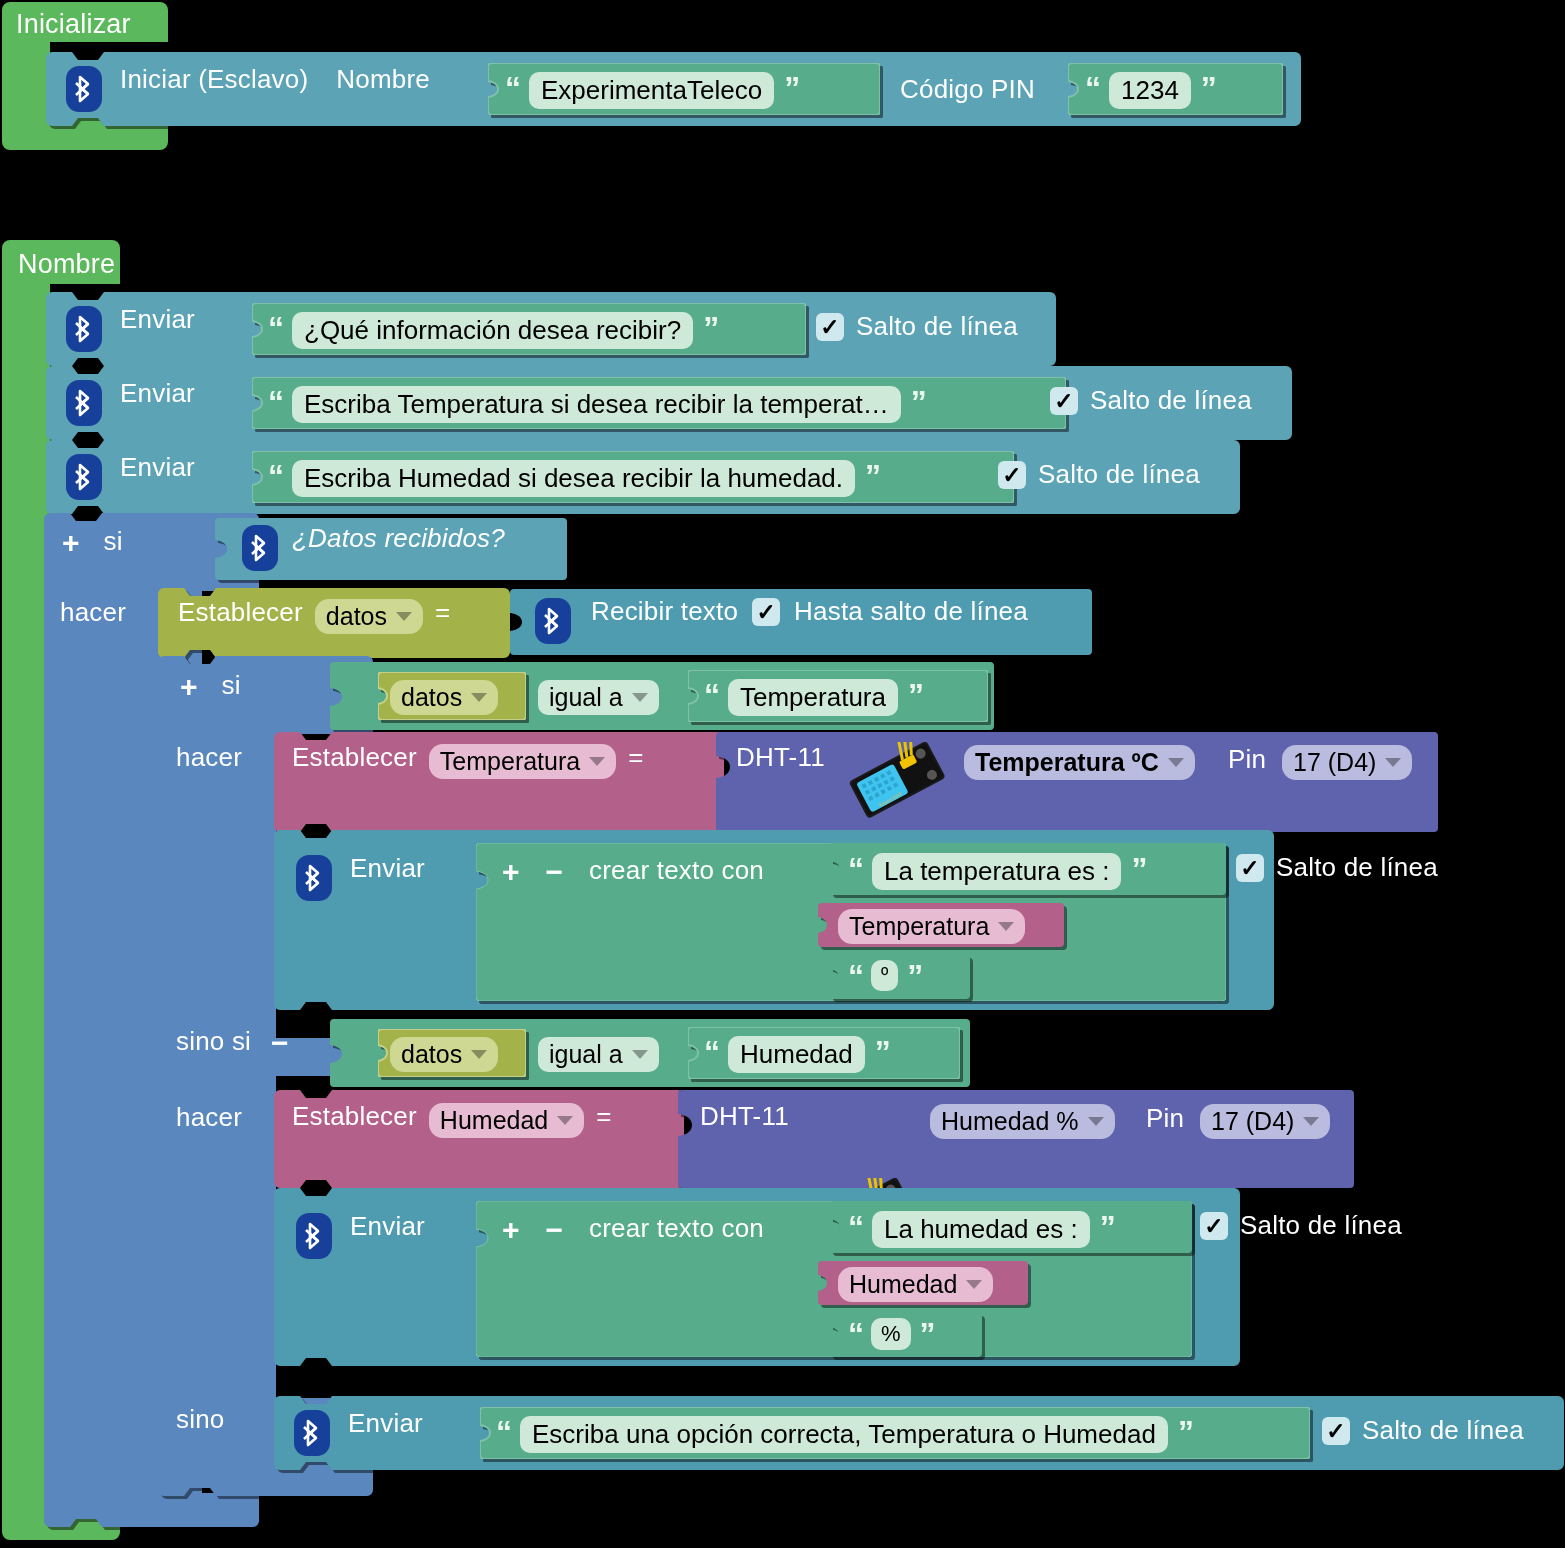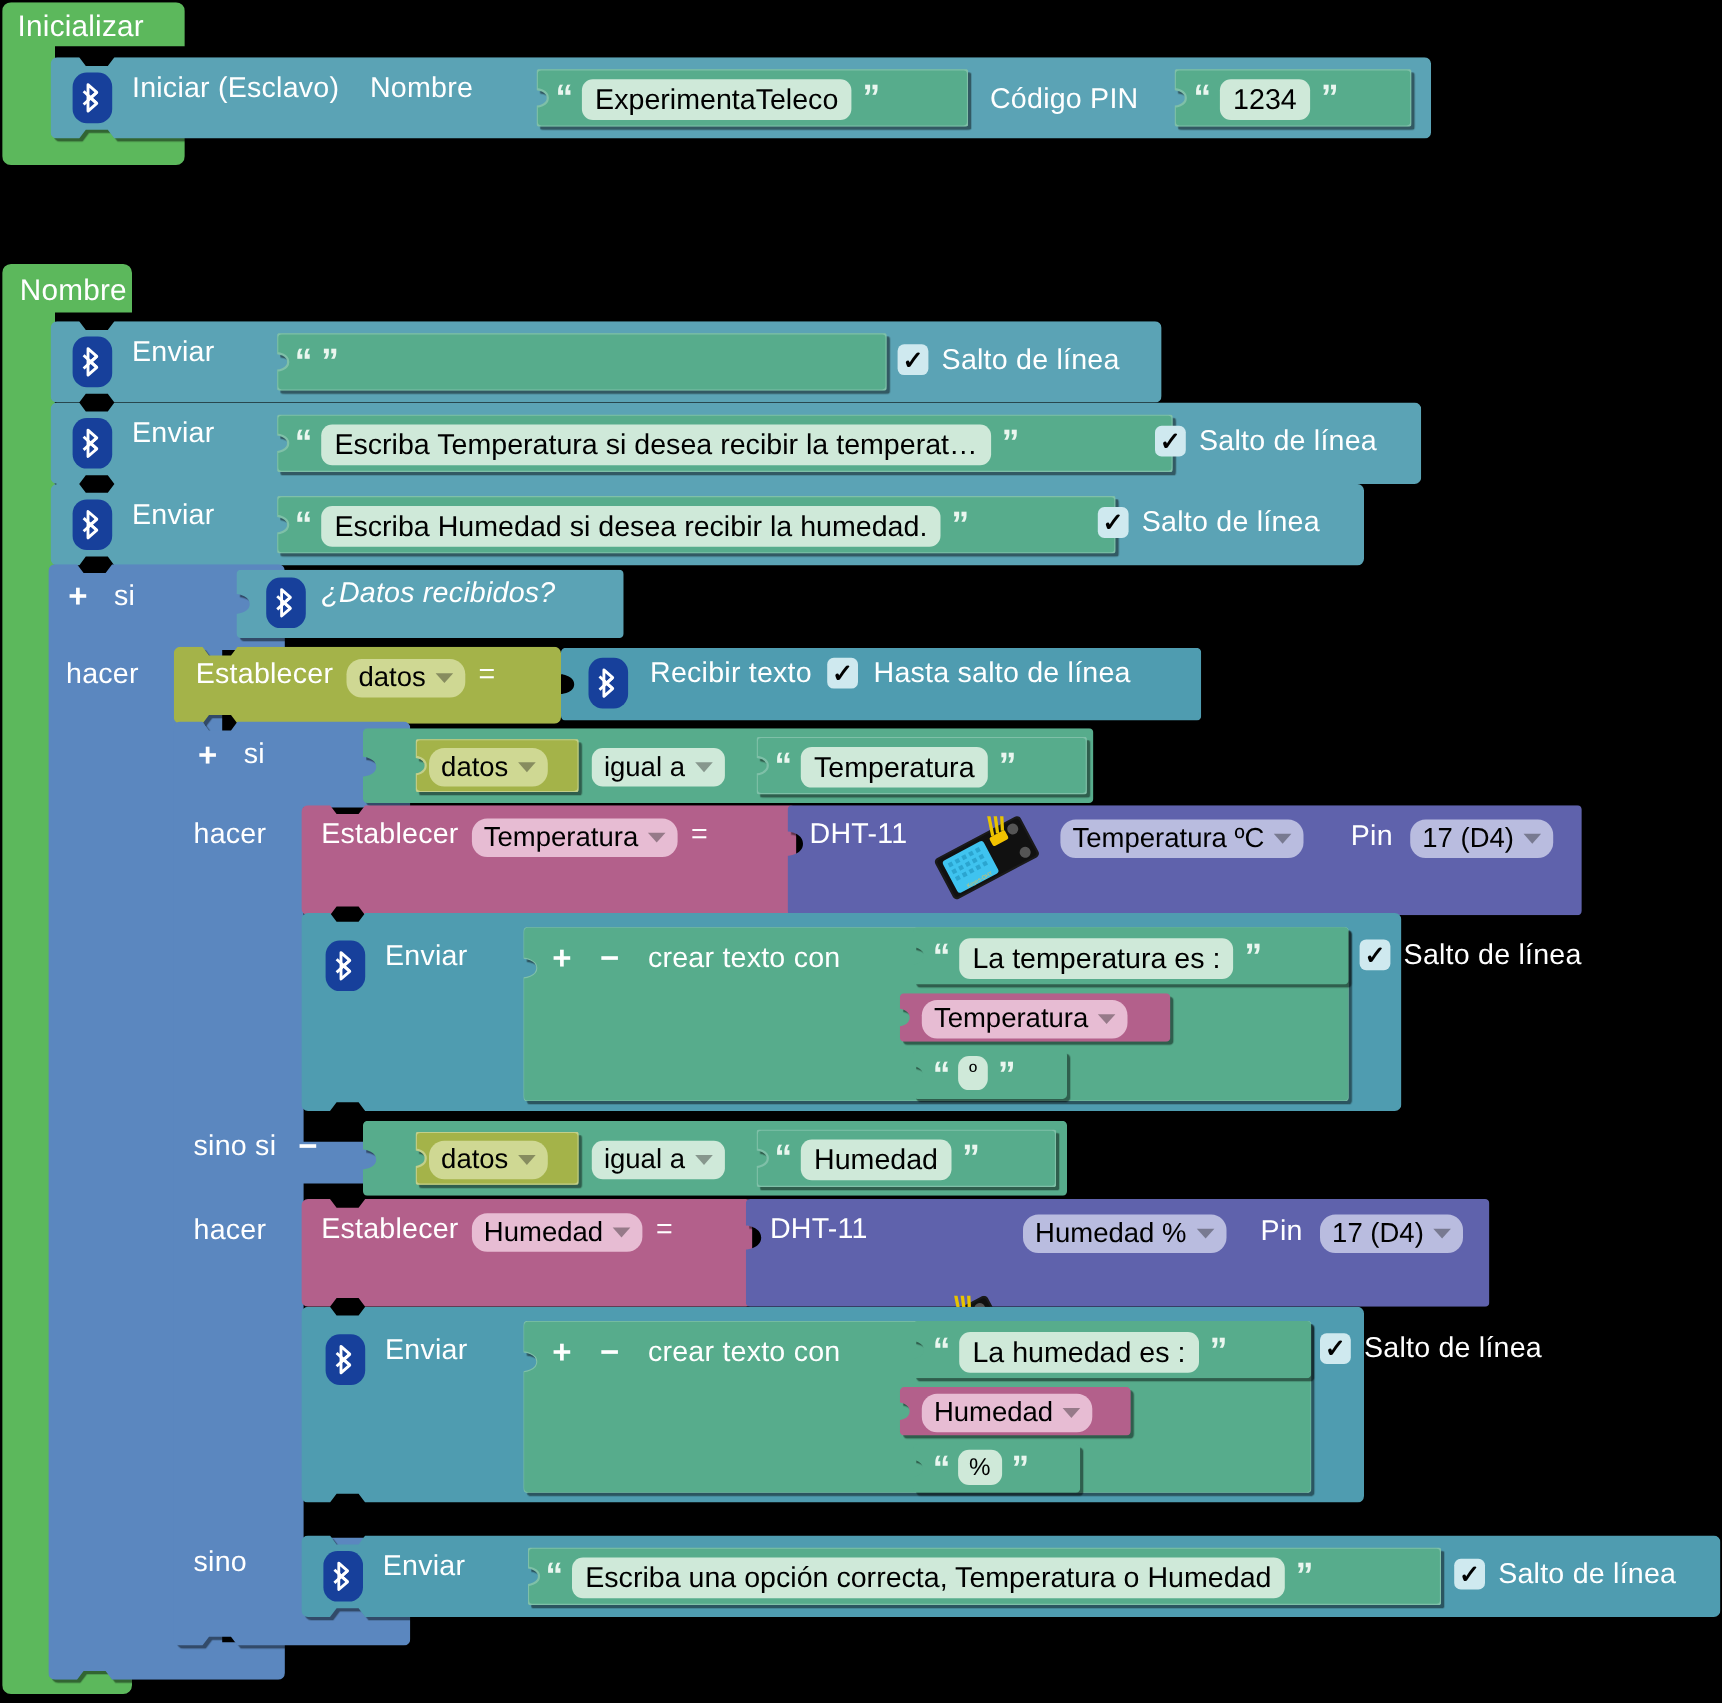--- a/index.html
+++ b/index.html
@@ -135,20 +135,21 @@
     </span>
     <span class="label" style="margin-left:4px;">Enviar</span>
   </div>
   <div class="blk shadow" style="left:252px;top:303px;width:554px;height:52px;">
     <svg width="554" height="52" viewBox="0 0 554 52" preserveAspectRatio="none">
       <path d="M0 4 A4 4 0 0 1 4 0 H550 A4 4 0 0 1 554 4 V48 A4 4 0 0 1 550 52 H4 A4 4 0 0 1 0 48 V34 C0 34 10 33 10 26 C10 19 0 18 0 18 Z" fill="#57ac8c" stroke="#7fc0a8" stroke-width="2"></path>
     </svg>
   </div>
   <div class="blk row" style="left:268px;top:312px;gap:10px;">
     <span class="q">“</span>
+    <span class="txtbox">¿Qué información desea recibir?</span>
     <span class="q">”</span>
   </div>
   <div class="blk row" style="left:816px;top:313px;gap:12px;">
     <span class="cbx">✓</span>
     <span class="label">Salto de línea</span>
   </div>
 
   <div class="blk shadow" style="left:46px;top:366px;width:1246px;height:74px;">
     <svg width="1246" height="74" viewBox="0 0 1246 74" preserveAspectRatio="none">
       <path d="M6 0 H26 L32 8 H52 L58 0 H1240 A6 6 0 0 1 1246 6 V68 A6 6 0 0 1 1240 74 H58 L52 66 H32 L26 74 H6 A6 6 0 0 1 0 68 V6 A6 6 0 0 1 0 68 V6 A6 6 0 0 1 6 0 Z" fill="#5ba3b5"></path>
@@ -353,21 +354,21 @@
         <rect x="86" y="46" width="10" height="10" rx="5" fill="#555"></rect>
         <g stroke="#e8c400" stroke-width="3">
           <line x1="72" y1="24" x2="78" y2="4"></line>
           <line x1="77" y1="24" x2="84" y2="5"></line>
           <line x1="82" y1="24" x2="90" y2="7"></line>
         </g>
         <text x="30" y="55" font-size="5" fill="#d8c060" font-family="Liberation Sans, sans-serif">Keyes-DHT</text>
       </g>
     </svg>
   </div>
-  <div class="blk field fld-purple" style="left:964px;top:745px;">
+  <div class="blk field fld-purple" style="left:964px;top:745px;font-weight:bold;">
     <span>Temperatura ºC</span>
     <span class="caret"></span>
   </div>
   <div class="blk label" style="left:1228px;top:746px;">Pin</div>
   <div class="blk field fld-purple" style="left:1282px;top:745px;">
     <span>17 (D4)</span>
     <span class="caret"></span>
   </div>
 
   <div class="blk shadow" style="left:274px;top:830px;width:1000px;height:180px;">

